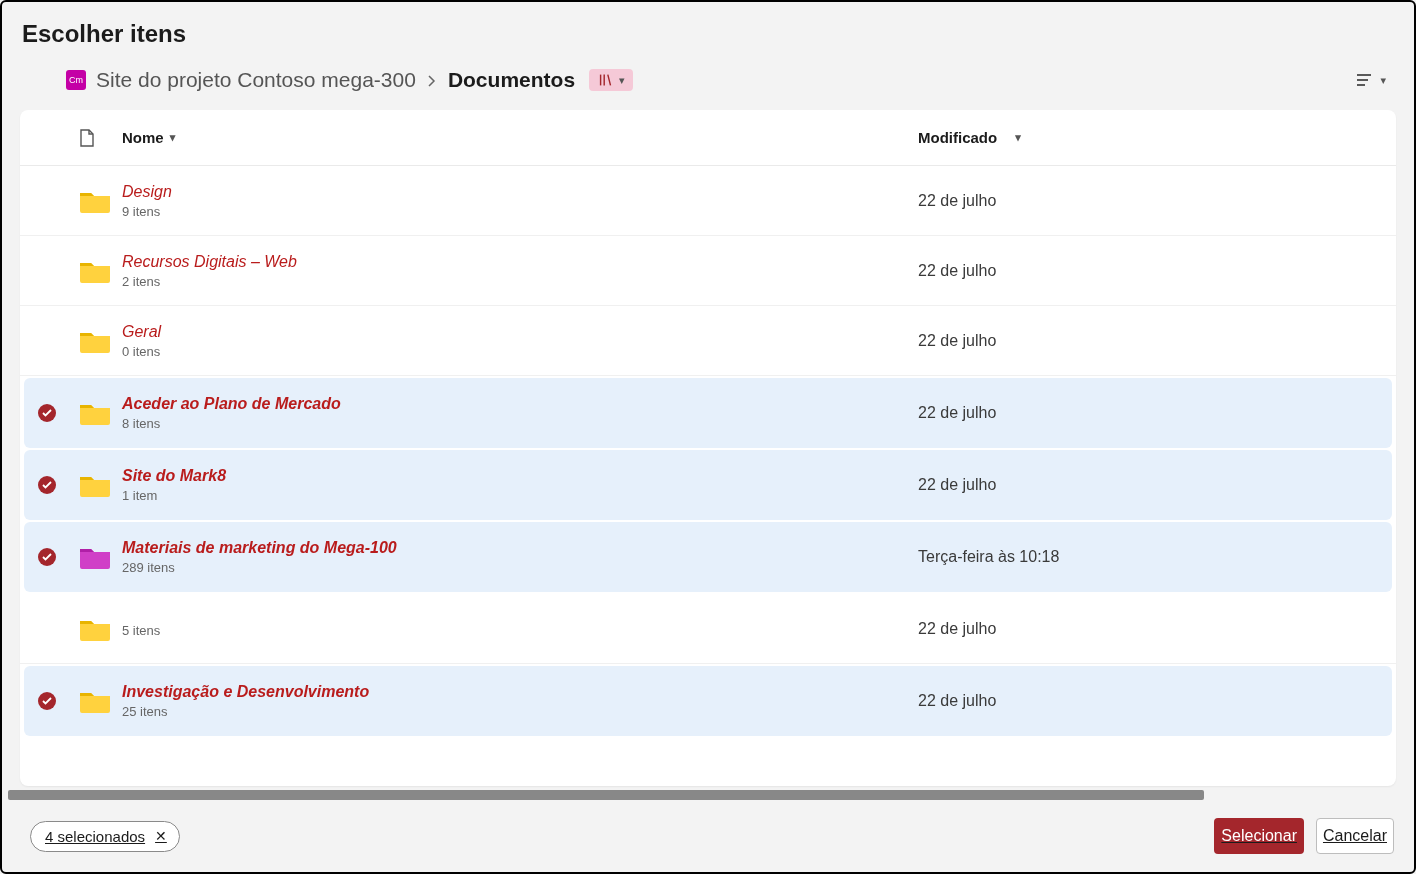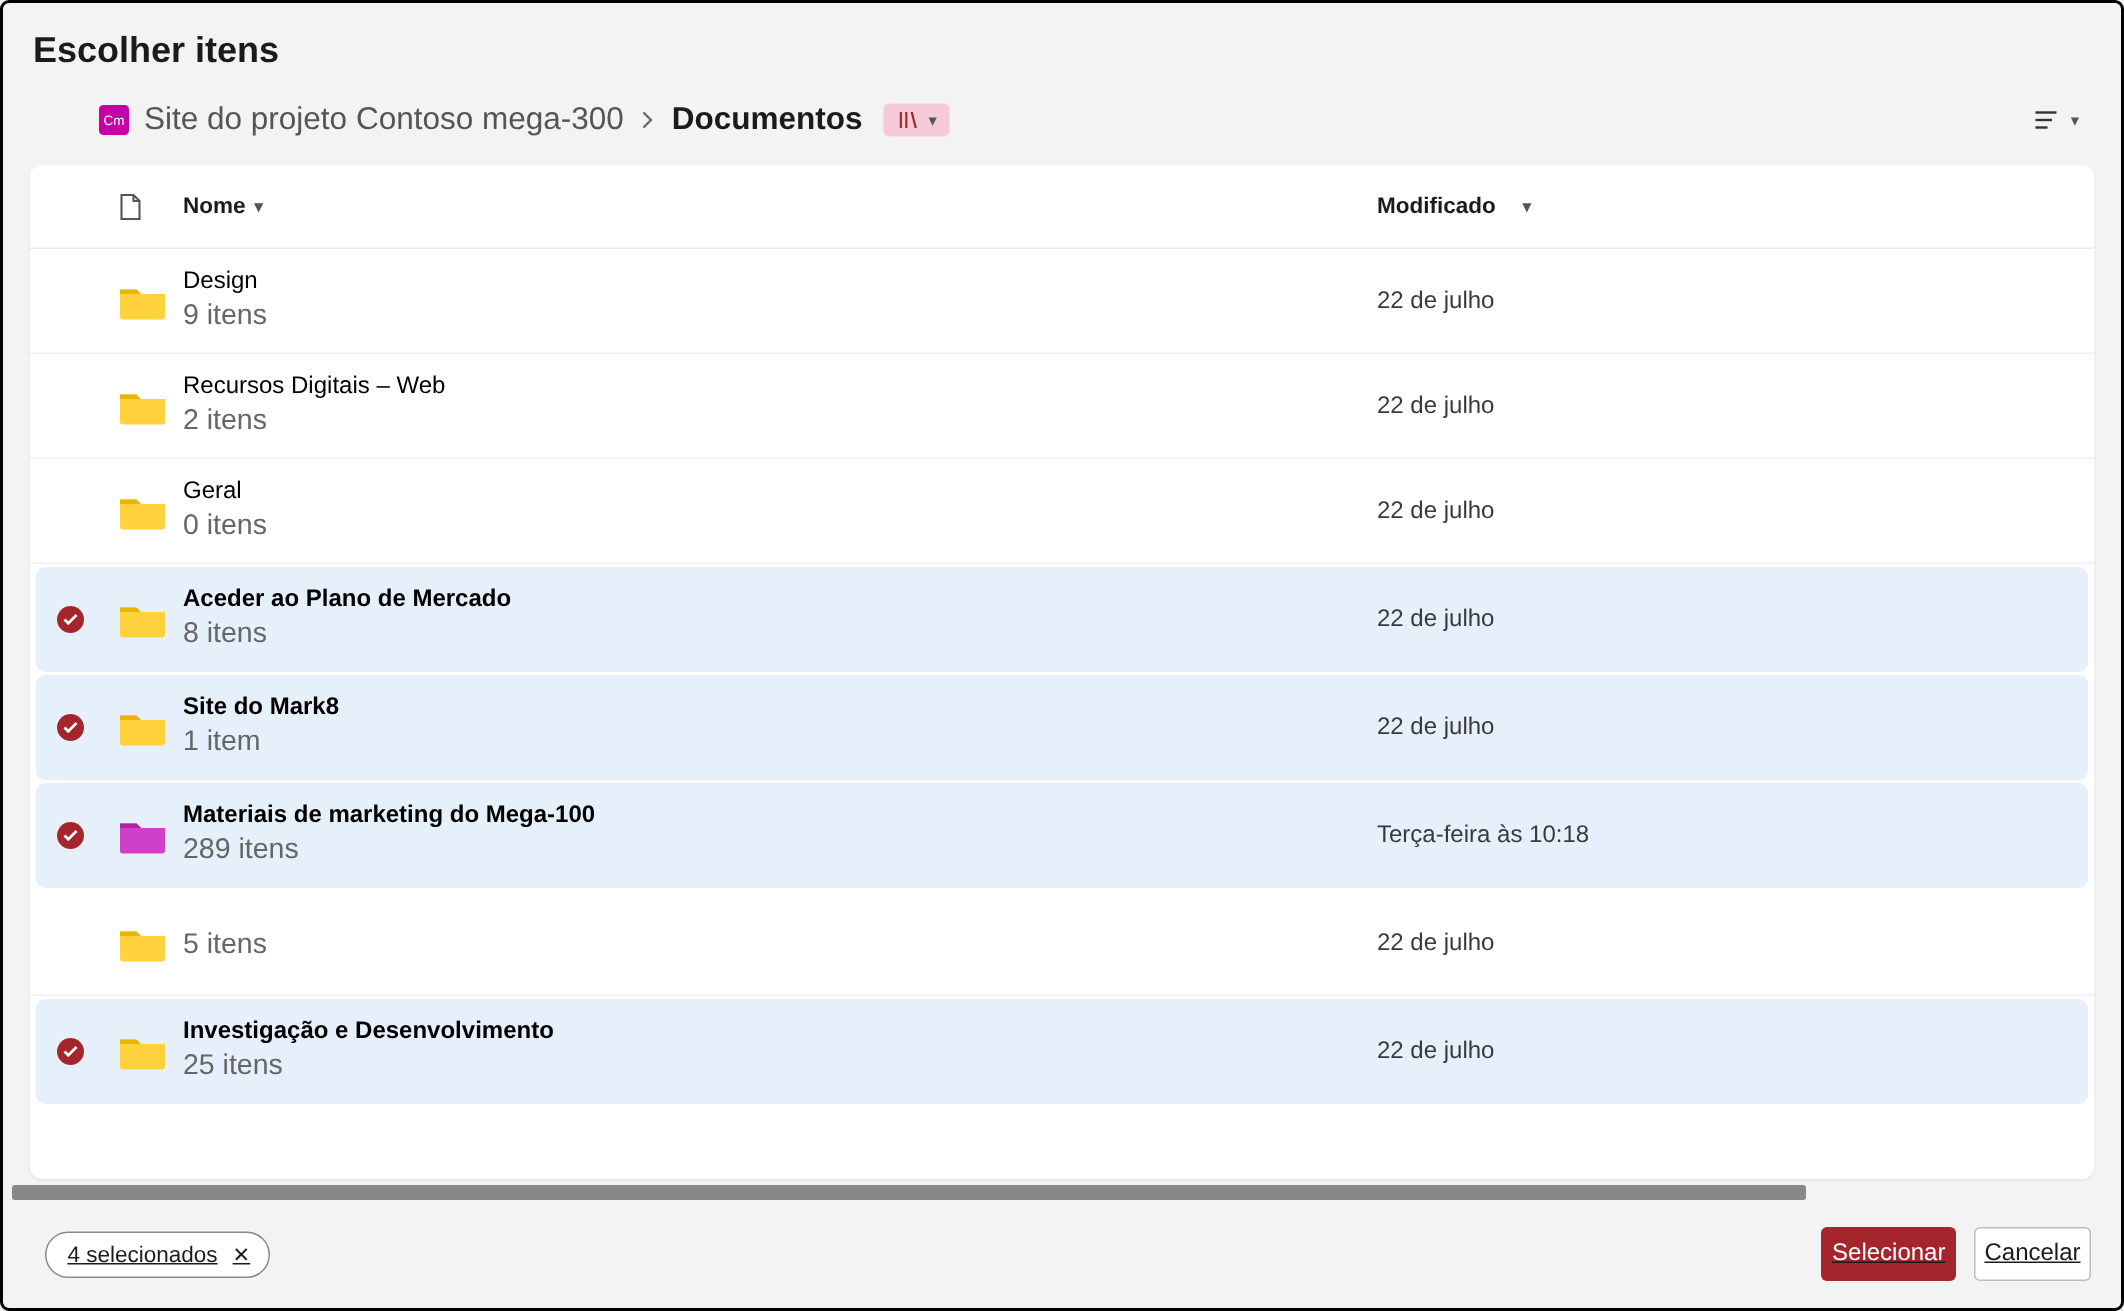--- a/index.html
+++ b/index.html
@@ -23,23 +23,23 @@
   .col-name { flex: 1; display: flex; align-items: center; gap: 6px; cursor: pointer; }
   .col-mod { width: 460px; display: flex; align-items: center; gap: 18px; cursor: pointer; margin-left: 44px; }
   .row { display: flex; align-items: center; min-height: 70px; padding: 12px 18px; border-bottom: 1px solid #f0f0f0; cursor: pointer; }
   .row.selected { background: #e6f0fb; border-radius: 6px; border-bottom-color: transparent; margin: 2px 4px; padding: 12px 14px; }
   .selmark { width: 40px; display:flex; align-items:center; }
   .selmark .dot { width: 18px; height: 18px; border-radius: 50%; background: #a4262c; display: none; align-items: center; justify-content: center; }
   .row.selected .selmark .dot { display: flex; }
   .selmark .dot svg { width: 10px; height: 10px; fill: #fff; }
   .ficon { width: 44px; display:flex; align-items:center; }
   .rname { flex: 1; }
-  .rname .nm { font-size: 16px; color: #000000; }
+  .rname .nm { font-size: 16px; color: #b91c1c; font-style: italic; }
   .row.selected .rname .nm { font-weight: 600; }
-  .rname .sub { font-size: 19px; color: #666; margin-top: 3px; }
+  .rname .sub { font-size: 13px; color: #666; margin-top: 3px; }
   .rmod { width: 460px; font-size: 16px; color: #3a3a3a; }
   .hscroll { height: 10px; margin: 4px 6px 0 6px; background: #888; border-radius: 2px; width: 1196px; }
   .footer { display: flex; align-items: center; justify-content: space-between; padding: 18px 20px 18px 28px; text-decoration: underline; }
   .pill { display: inline-flex; align-items: center; gap: 10px; border: 1px solid #8a8a8a; border-radius: 18px; padding: 6px 12px 6px 14px; font-size: 15px; cursor: pointer; background:#fff; }
   .pill .x { font-size: 14px; }
   .actions { display:flex; gap: 12px; }
   .btn { font-size: 16px; padding: 8px 6px; border-radius: 4px; cursor: pointer; border:1px solid transparent; }
   .btn-primary { background: #a4262c; color: #fff; }
   .btn-secondary { background: #fff; border: 1px solid #bdbdbd; color: #1b1b1b; }
   .caret { font-size: 11px; color:#555; }

